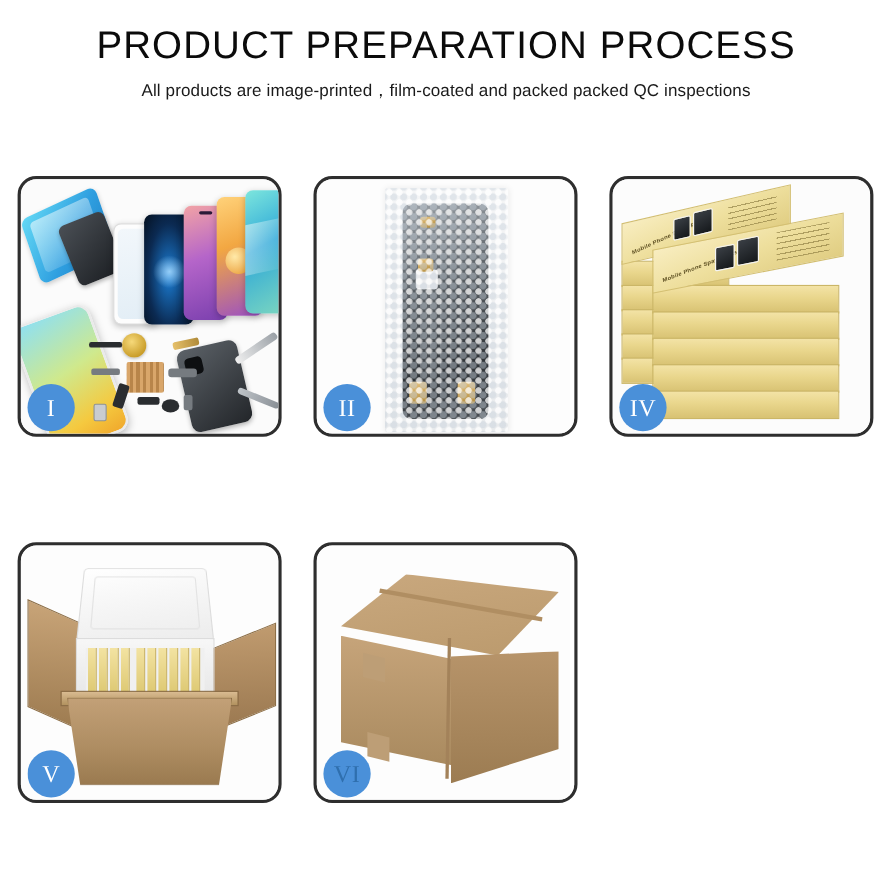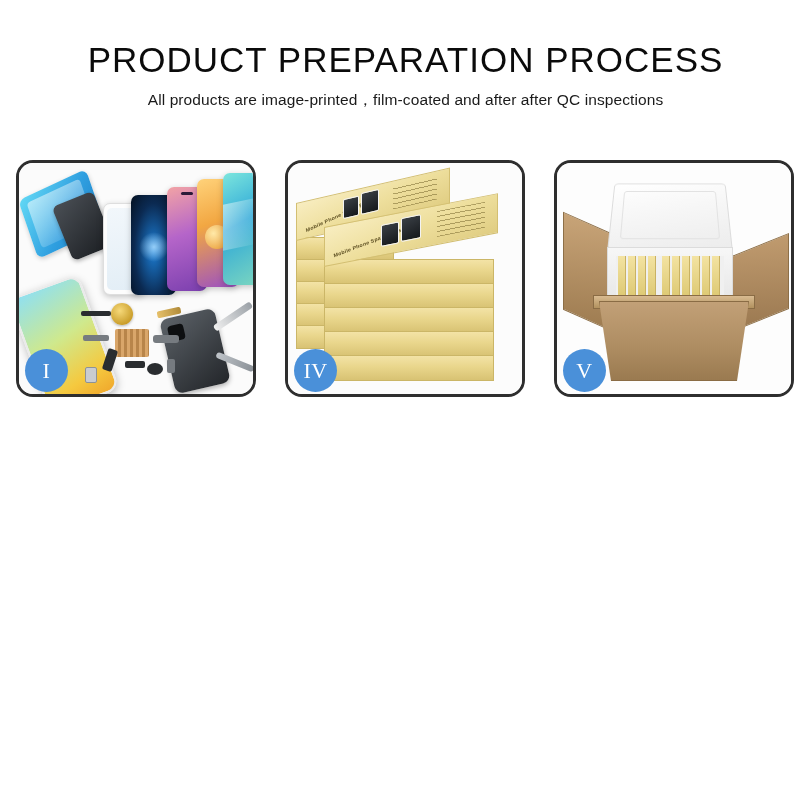--- a/index.html
+++ b/index.html
@@ -7,21 +7,21 @@
   body{
     width:811px;height:811px;
     background:#ffffff;
     font-family:"Liberation Sans","DejaVu Sans",sans-serif;
     overflow:hidden;
     position:relative;
   }
   .page{width:811px;height:811px;position:relative;}
 
   
-  .header{padding-top:42px;text-align:center;}
+  .header{padding-top:24px;text-align:center;}
   .title{
     font-size:35px;
     letter-spacing:1.0px;
     font-weight:400;
     color:#0b0b0b;
     line-height:1.05;
     white-space:nowrap;
   }
   .subtitle{
     margin-top:11px;
@@ -365,21 +365,21 @@
     background:#a3825a;transform:skewX(-1deg);
   }
 </style>
 </head>
 <body>
 
 <div class="page">
 
   <div class="header">
     <div class="title">PRODUCT PREPARATION PROCESS</div>
-    <div class="subtitle">All products are image-printed，film-coated and after after QC inspections</div>
+    <div class="subtitle">All products are image-printed，film-coated and packed packed QC inspections</div>
   </div>
 
   <div class="grid">
 
     <div class="panel">
       <div class="panel-inner p1">
         <div class="scr-film"></div>
         <div class="scr-dark"></div>
         <div class="ph ph-a"></div>
         <div class="ph ph-b"></div>
@@ -400,20 +400,36 @@
         <div class="bit" style="left:106px;top:198px;width:20px;height:7px;"></div>
         <div class="bit" style="left:128px;top:200px;width:16px;height:12px;border-radius:50%;"></div>
         <div class="bit lt" style="left:66px;top:204px;width:10px;height:14px;border:1px solid #8d9297;"></div>
         <div class="bit grey" style="left:148px;top:196px;width:8px;height:14px;"></div>
         <div class="tweez"></div>
         <div class="screwd"></div>
       </div>
       <div class="badge">I</div>
     </div>
 
+    <div class="panel">
+      <div class="panel-inner p2">
+        <div class="bw-wrap">
+          <div class="bw-screen"></div>
+          <div class="bw-flex"></div>
+          <div class="bw-con"></div>
+          <div class="bw-tab t1"></div>
+          <div class="bw-tab t2"></div>
+          <div class="bw-tab t3"></div>
+          <div class="bw-tab t4"></div>
+          <div class="bubbles2"></div>
+          <div class="bubbles"></div>
+        </div>
+      </div>
+      <div class="badge">II</div>
+    </div>
 
 
     <div class="panel">
       <div class="panel-inner p4">
         <div class="stack">
 
           <div class="sbox" style="left:2px;top:52px;width:96px;height:22px;"></div>
           <div class="sbox" style="left:2px;top:74px;width:96px;height:22px;"></div>
           <div class="sbox" style="left:2px;top:96px;width:96px;height:22px;"></div>
           <div class="sbox" style="left:2px;top:118px;width:96px;height:22px;"></div>
@@ -462,15 +478,27 @@
             <span class="c5-yel" style="left:86px;"></span>
             <span class="c5-yel" style="left:96px;"></span>
           </div>
         </div>
         <div class="c5-rim"></div>
         <div class="c5-body"></div>
       </div>
       <div class="badge">V</div>
     </div>
 
+    <div class="panel">
+      <div class="panel-inner p6">
+        <div class="c6-top"></div>
+        <div class="c6-top-seam"></div>
+        <div class="c6-left"></div>
+        <div class="c6-right"></div>
+        <div class="c6-edge"></div>
+        <div class="c6-tape t1"></div>
+        <div class="c6-tape t2"></div>
+      </div>
+      <div class="badge dark">VI</div>
+    </div>
 
   </div>
 </div>
 
 </body></html>

